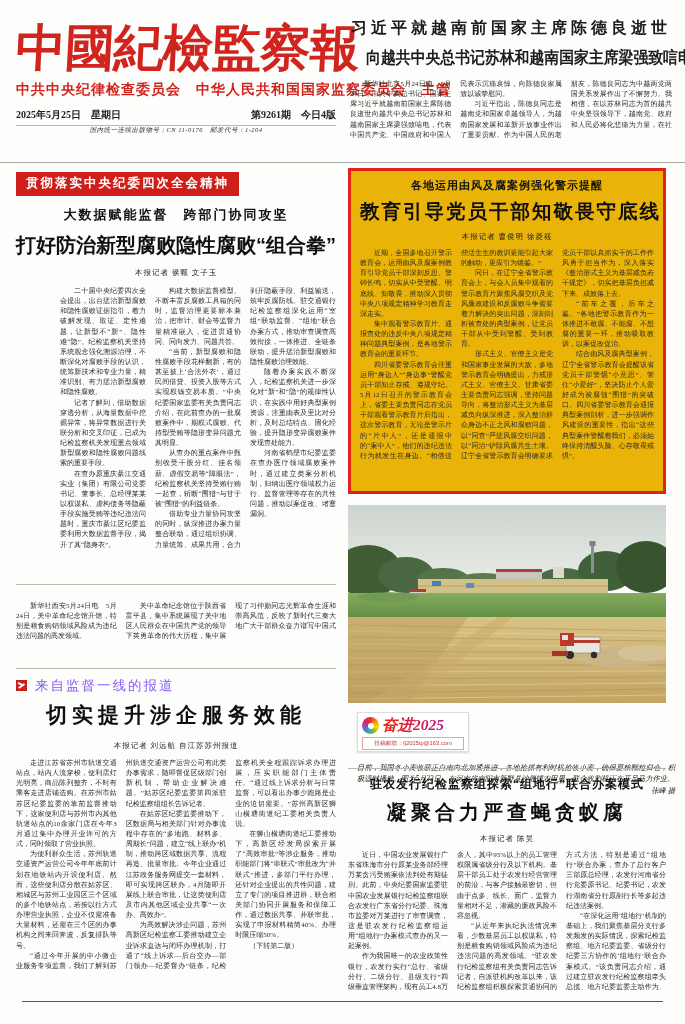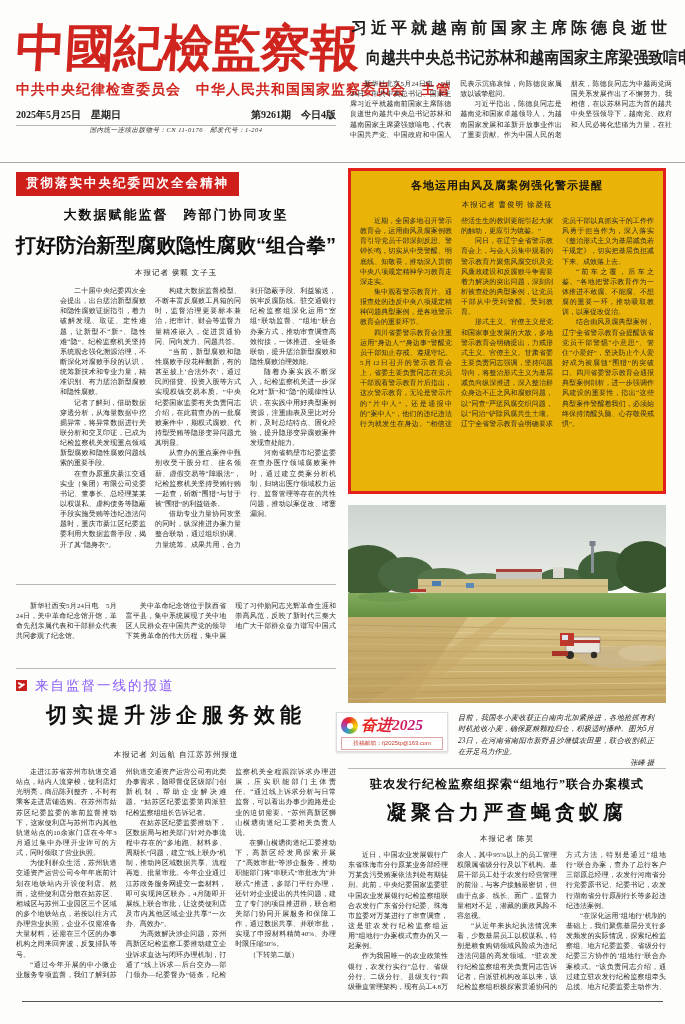--- a/index.html
+++ b/index.html
@@ -95,47 +95,48 @@
         <p>借助专业力量协同攻坚的同时，纵深推进办案力量整合联动，通过组织协调、力量统筹、成果共用，合力剥开隐蔽手段、利益输送，筑牢反腐防线。驻交通银行纪检监察组深化运用“室组”联动监督、“组地”联合办案方式，推动审查调查高效衔接，一体推进、全链条联动，提升惩治新型腐败和隐性腐败治理效能。</p>
         <p>随着办案实践不断深入，纪检监察机关进一步深化对“新”和“隐”的规律性认识，在实践中用好典型案例资源，注重由表及里比对分析，及时总结特点、固化经验，提升隐形变异腐败案件发现查处能力。</p>
         <p>河南省鹤壁市纪委监委在查办医疗领域腐败案件时，通过建立类案分析机制，归纳出医疗领域权力运行、监督管理等存在的共性问题，推动以案促改、堵塞漏洞。</p>
       </div>
   </div>
 
   <div class="rule" style="left:16px;top:584px;width:320px;"></div>
 
   <div class="abs" style="left:16px;top:592px;width:320px;">
     <div class="body-text c3" style="margin-top:9px;height:44px;">
-        <p>新华社西安5月24日电　5月24日，关中革命纪念馆开馆，革命先烈亲属代表和干部群众代表共同参观了纪念馆。</p>
+        <p>新华社西安5月24日电　5月24日，关中革命纪念馆开馆，特别是粮食购销领域风险成为违纪违法问题的高发领域。</p>
         <p>关中革命纪念馆位于陕西省富平县，集中系统展现了关中地区人民群众在中国共产党的领导下英勇革命的伟大历程，集中展现了习仲勋同志光辉革命生涯和崇高风范，反映了新时代三秦大地广大干部群众奋力谱写中国式现代化建设陕西新篇章的生动实践。纪念馆每周二至周日开放。</p>
       </div>
   </div>
 
   <div class="rule" style="left:16px;top:668px;width:320px;"></div>
 
   <div class="abs" style="left:16px;top:676px;width:320px;">
     <div>
       <span class="section-icon"></span>
       <span class="section-label">来自监督一线的报道</span>
     </div>
     <div class="headline-song center" style="font-size:21px;letter-spacing:5px;margin-top:6px;">切实提升涉企服务效能</div>
-    <div class="byline" style="margin-top:21px;">本报记者 刘远航 自江苏苏州报道</div>
+    <div class="byline" style="margin-top:12px;">本报记者 刘远航 自江苏苏州报道</div>
     <div class="body-text c3" style="margin-top:7px;height:222px;">
         <p>走进江苏省苏州市轨道交通站点，站内人流穿梭，便利店灯光明亮，商品陈列整齐，不时有乘客走进店铺选购。在苏州市姑苏区纪委监委的靠前监督推动下，这家便利店与苏州市内其他轨道站点的10余家门店在今年3月通过集中办理开业许可的方式，同时领取了营业执照。</p>
         <p>为便利群众生活，苏州轨道交通资产运营公司今年年底前计划在地铁站内开设便利店。然而，这些便利店分散在姑苏区、相城区与苏州工业园区三个区域的多个地铁站点，若按以往方式办理营业执照，企业不仅需准备大量材料，还需在三个区的办事机构之间来回奔波，反复排队等号。</p>
         <p>“通过今年开展的中小微企业服务专项监督，我们了解到苏州轨道交通资产运营公司有此类办事需求，随即督促区级部门创新机制，帮助企业解决难题。”姑苏区纪委监委第四派驻纪检监察组组长告诉记者。</p>
         <p>在姑苏区纪委监委推动下，区数据局与相关部门针对办事流程中存在的“多地跑、材料多、周期长”问题，建立“线上联办”机制，推动跨区域数据共享、流程再造、批量审批。今年企业通过江苏政务服务网提交一套材料，即可实现跨区联办，4月随即开展线上联合审批，让这类便利店及市内其他区域企业共享“一次办、高效办”。</p>
         <p>为高效解决涉企问题，苏州高新区纪检监察工委推动建立企业诉求直达与闭环办理机制，打通了“线上诉求—后台交办—部门领办—纪委督办”链条，纪检监察机关全程跟踪诉求办理进展，压实职能部门主体责任。“通过线上诉求分析与日常监督，可以看出办事少跑路是企业的迫切需要。”苏州高新区狮山横塘街道纪工委相关负责人说。</p>
         <p>在狮山横塘街道纪工委推动下，高新区经发局探索开展了“高效审批”等涉企服务，推动职能部门将“串联式”审批改为“并联式”推进，多部门平行办理，还针对企业提出的共性问题，建立了专门的项目推进群，联合相关部门协同开展服务和保障工作，通过数据共享、并联审批，实现了申报材料精简40%、办理时限压缩50%。</p>
         <p>（下转第二版）</p>
       </div>
   </div>
 
   <div class="abs red-box" style="left:348px;top:168px;width:318px;height:326px;padding:7px 9px;box-sizing:border-box;">
     <div class="kicker center" style="font-size:11px;letter-spacing:1px;">各地运用由风及腐案例强化警示提醒</div>
+    <div class="headline-song center" style="font-size:19.5px;letter-spacing:2px;margin-top:5px;">教育引导党员干部知敬畏守底线</div>
     <div class="byline" style="margin-top:7px;">本报记者 曹俊明 徐菱筱</div>
     <div class="body-text c3" style="margin-top:6px;height:238px;">
         <p>近期，全国多地召开警示教育会，运用由风及腐案例教育引导党员干部深刻反思、警钟长鸣，切实从中受警醒、明底线、知敬畏，推动深入贯彻中央八项规定精神学习教育走深走实。</p>
         <p>集中观看警示教育片、通报查处的违反中央八项规定精神问题典型案例，是各地警示教育会的重要环节。</p>
         <p>四川省委警示教育会注重运用“身边人”“身边事”警醒党员干部知止存戒、遵规守纪。5月12日召开的警示教育会上，省委主要负责同志在党员干部观看警示教育片后指出，这次警示教育，无论是警示片的“片中人”，还是通报中的“案中人”，他们的违纪违法行为就发生在身边。“相信这些活生生的教训更能引起大家的触动，更应引为镜鉴。”</p>
         <p>同日，在辽宁全省警示教育会上，与会人员集中观看的警示教育片聚焦风腐交织及党风廉政建设和反腐败斗争需要着力解决的突出问题，深刻剖析被查处的典型案例，让党员干部从中受到警醒、受到教育。</p>
         <p>形式主义、官僚主义是党和国家事业发展的大敌，多地警示教育会明确提出，力戒形式主义、官僚主义。甘肃省委主要负责同志强调，坚持问题导向，将整治形式主义为基层减负向纵深推进，深入整治群众身边不正之风和腐败问题，以“同查”严惩风腐交织问题，以“同治”铲除风腐共生土壤。辽宁全省警示教育会明确要求党员干部以真抓实干的工作作风勇于担当作为，深入落实《整治形式主义为基层减负若干规定》，切实把基层负担减下来、成效落上去。</p>
         <p>“前车之覆，后车之鉴。”各地把警示教育作为一体推进不敢腐、不能腐、不想腐的重要一环，推动吸取教训，以案促改促治。</p>
         <p>结合由风及腐典型案例，辽宁全省警示教育会提醒该省党员干部警惕“小意思”、管住“小爱好”，坚决防止个人爱好成为被腐蚀“围猎”的突破口。四川省委警示教育会通报典型案例剖析，进一步强调作风建设的重要性，指出“这些典型案件警醒着我们，必须始终保持清醒头脑、心存敬畏戒惧”。</p>
       </div>
@@ -214,21 +215,21 @@
         <rect x="212" y="128" width="14" height="13" fill="#c2372c"></rect>
         <rect x="214" y="130" width="6" height="5" fill="#dce6ea"></rect>
         <rect x="218" y="135" width="34" height="3" fill="#b23a30"></rect>
         <circle cx="222" cy="150" r="4" fill="#2e2b28"></circle>
         <circle cx="246" cy="150" r="3.2" fill="#2e2b28"></circle>
         <rect x="204" y="146" width="16" height="5" fill="#a83428"></rect>
       </g>
     </svg>
   </div>
 
-  <div class="abs" style="left:336px;top:712px;width:318px;display:flex;gap:10px;">
+  <div class="abs" style="left:357px;top:712px;width:318px;display:flex;gap:10px;flex-direction:column;">
     <div class="logo-card">
       <div class="logo-row">
         <span class="pinwheel"></span>
         <span class="logo-text">奋进2025</span>
       </div>
       <div class="logo-sub">投稿邮箱：fj2025tp@163.com</div>
     </div>
     <div style="flex:1;">
       <div class="caption">目前，我国冬小麦收获正自南向北加紧推进，各地抢抓有利时机抢收小麦，确保夏粮颗粒归仓，积极适时播种。图为5月23日，在河南省南阳市新野县沙堰镇农田里，联合收割机正在开足马力作业。</div>
       <div class="credit">张峰 摄</div>

